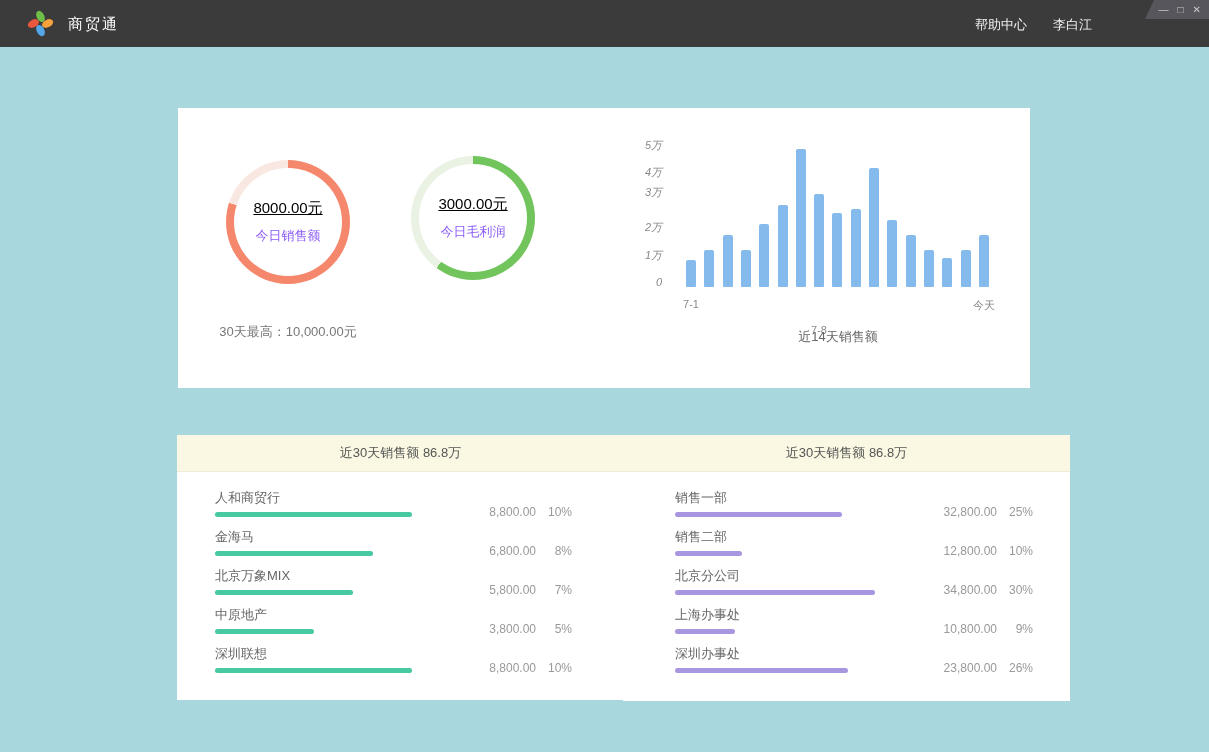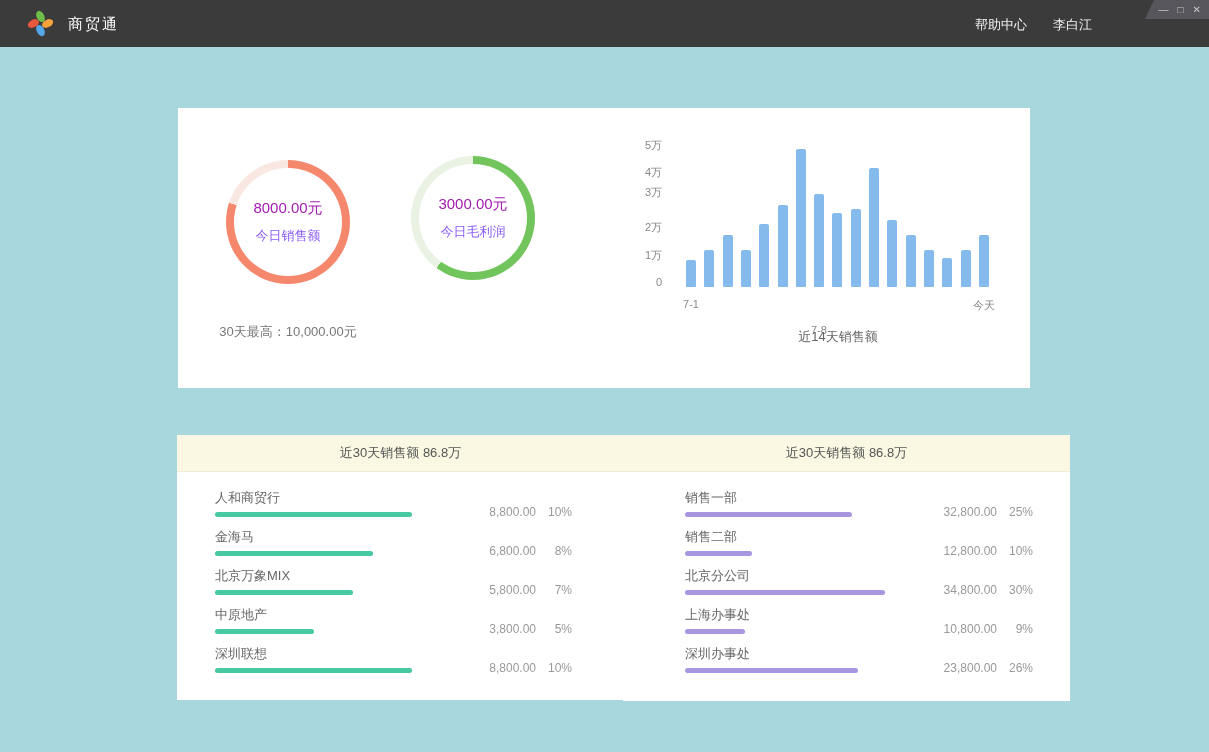--- a/index.html
+++ b/index.html
@@ -43,32 +43,32 @@
   
   .gauge {
     position:absolute; width:124px; height:124px; border-radius:50%;
   }
   .gauge-0 { left:48px;  top:52px; }
   .gauge-1 { left:233px; top:48px; }
   .gauge-hole {
     position:absolute; inset:8px; background:#fff; border-radius:50%;
     display:flex; flex-direction:column; align-items:center; justify-content:center;
   }
-  .gauge-value { font-size:15px; color:#a21caf; margin-bottom:9px; }
+  .gauge-value { font-size:15px; color:#000000; margin-bottom:9px;text-decoration:underline; }
   .gauge-caption { font-size:13px; color:#8b5cf6; }
   .gauge-foot {
     position:absolute; width:230px; text-align:center;
     font-size:13px; color:#777;
   }
   .gauge-foot-0 { left:-5px;  top:215px; }
   .gauge-foot-1 { left:180px; top:218px; }
 
   
   .chart { position:absolute; left:460px; top:30px; width:392px; height:210px; }
-  .y-axis { position:absolute; left:0; top:0; width:24px; height:160px; }
+  .y-axis { position:absolute; left:0; top:0; width:24px; height:160px;font-style:italic; }
   .y-axis span {
     position:absolute; right:0; width:24px; height:14px; line-height:14px;
     text-align:right; font-size:11px; color:#888;
   }
   .bars { position:absolute; left:48px; top:11px; width:304px; height:138px; }
   .bar { position:absolute; bottom:0; width:10px; border-radius:2px 2px 1px 1px; }
   .x-axis { position:absolute; left:0; top:160px; width:392px; height:16px; }
   .x-axis span {
     position:absolute; width:60px; text-align:center;
     font-size:11px; color:#888;
@@ -87,21 +87,21 @@
     display:flex; align-items:center; justify-content:center;
     font-size:13px; color:#555;
   }
   .rank-body { position:relative; padding-top:17px; }
   .rank-row { position:relative; height:39px; }
   .rank-label {
     position:absolute; top:0; font-size:13px; color:#666; white-space:nowrap;
   }
   .rank-bar { position:absolute; top:23px; height:5px; border-radius:3px; }
   .rank-card-0 .rank-label, .rank-card-0 .rank-bar { left:38px; }
-  .rank-card-1 .rank-label, .rank-card-1 .rank-bar { left:62px; }
+  .rank-card-1 .rank-label, .rank-card-1 .rank-bar { left:52px; }
   .rank-nums { position:absolute; top:16px; font-size:12px; color:#999; }
   .rank-card-0 .rank-nums { right:52px; }
   .rank-card-1 .rank-nums { right:37px; }
   .rank-value { display:inline-block; min-width:72px; text-align:right; }
   .rank-pct   { display:inline-block; width:36px;  text-align:right; }
 </style>
 </head>
 <body>
 
 <header class="titlebar">

